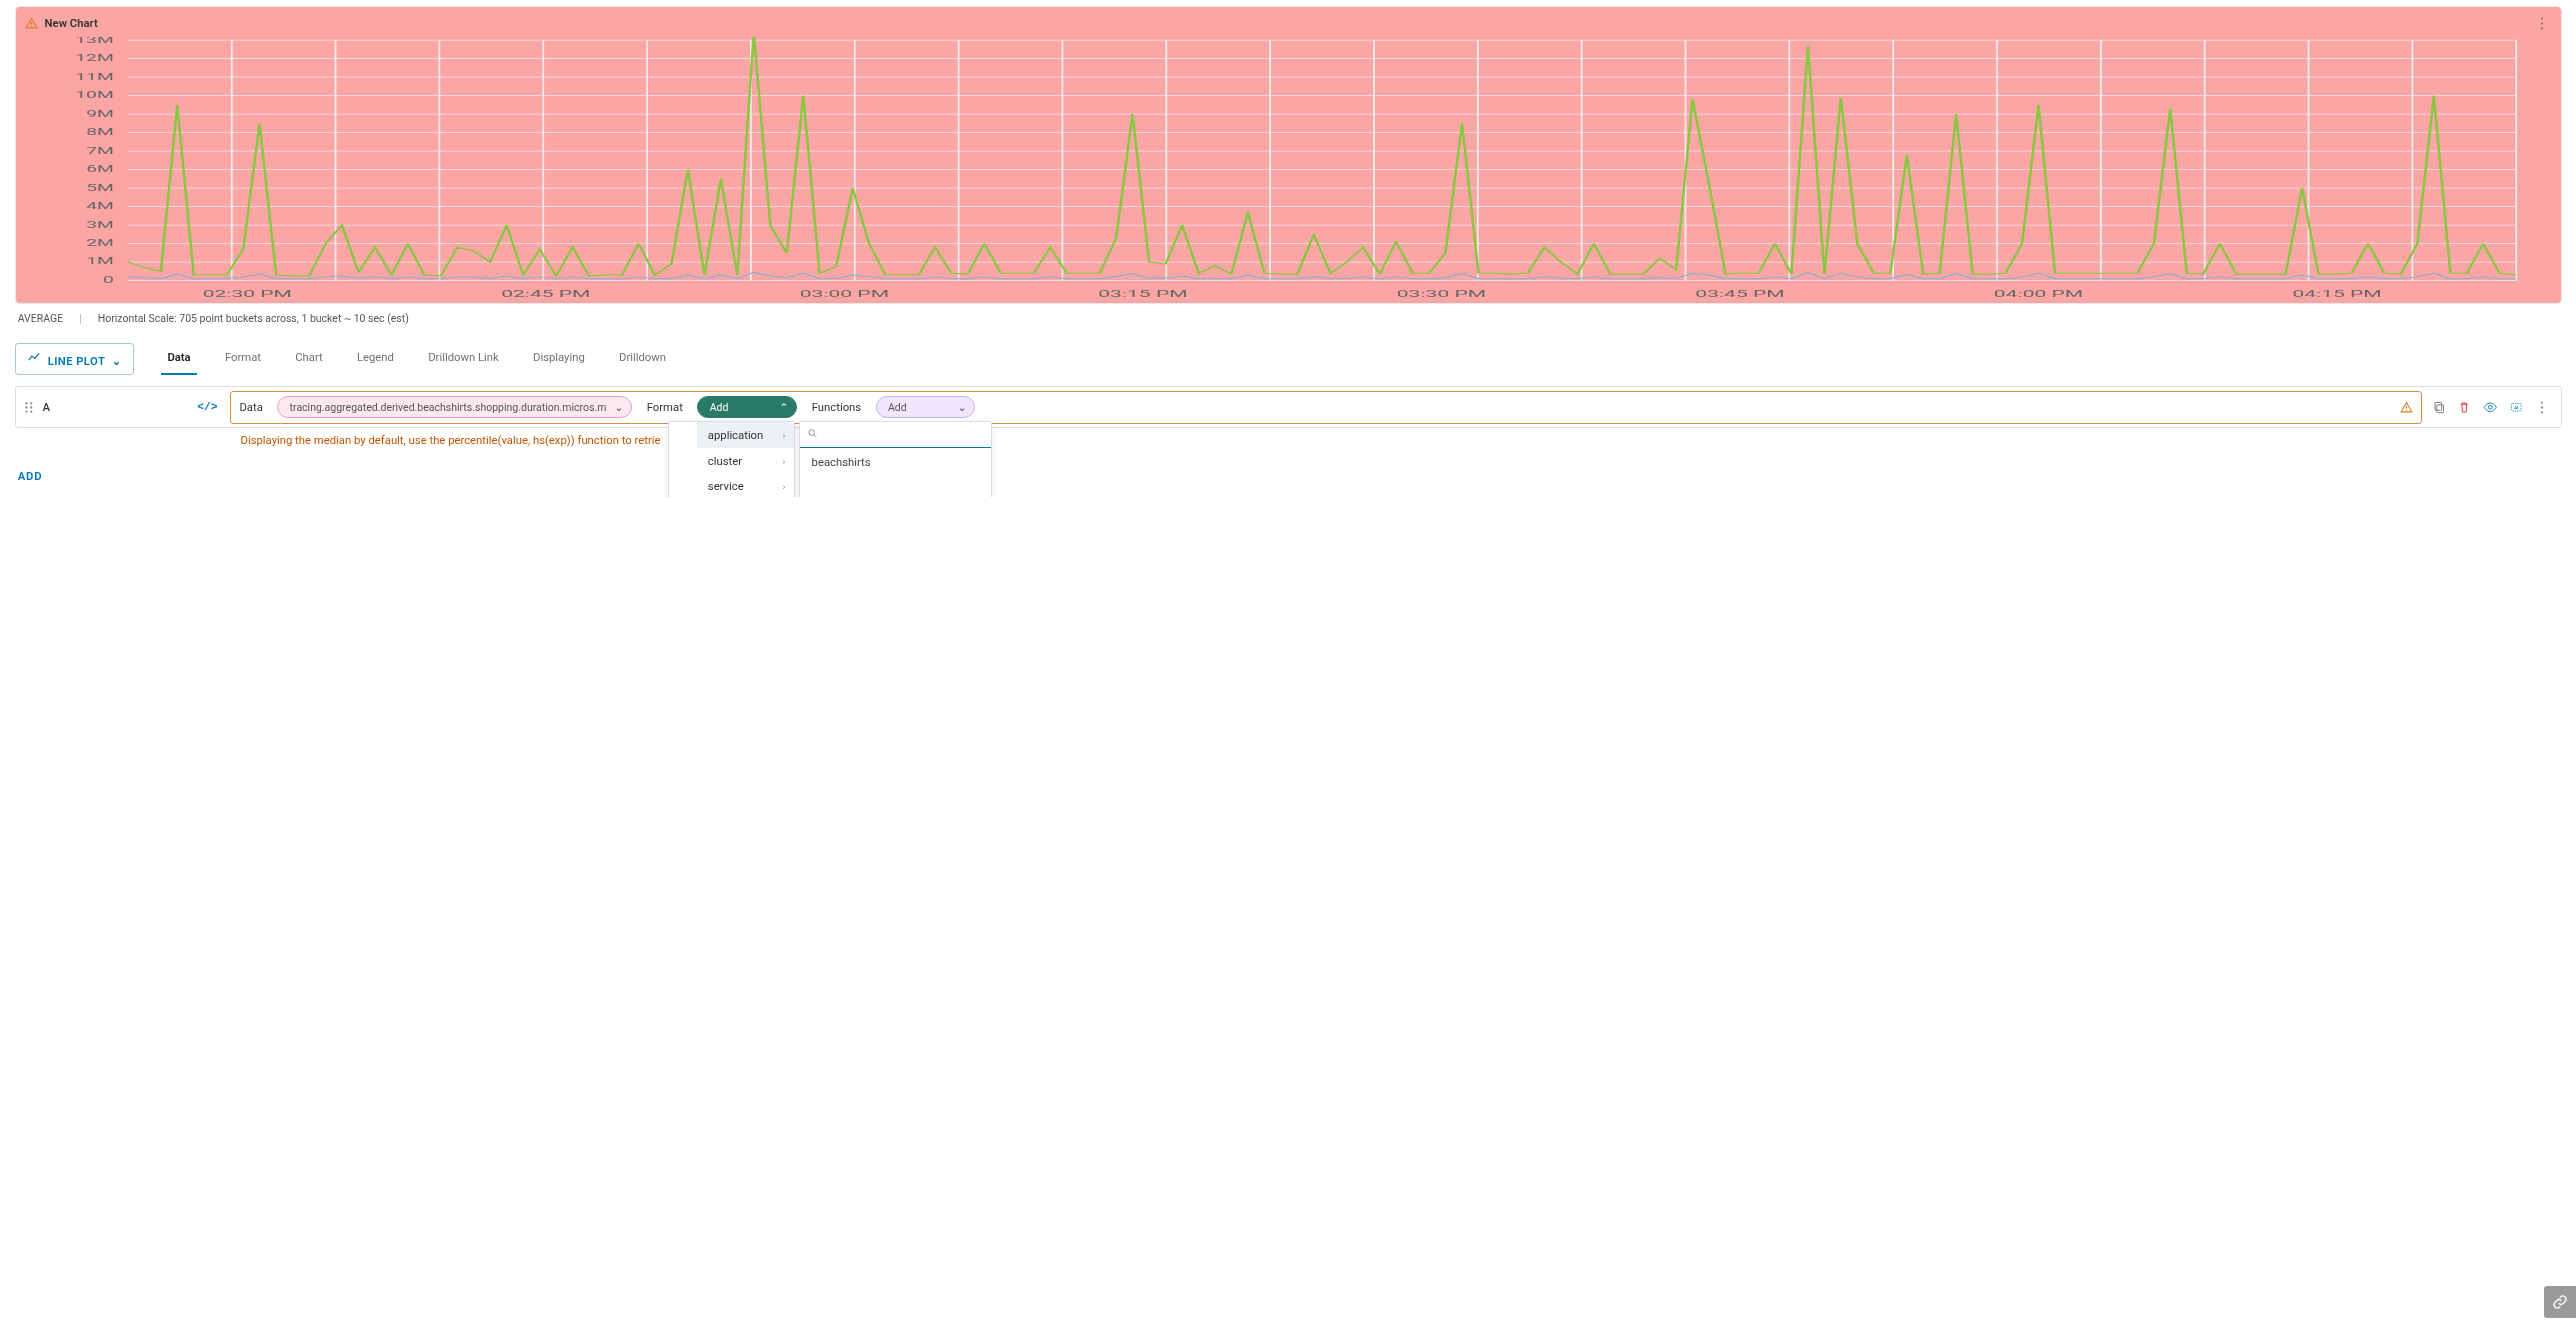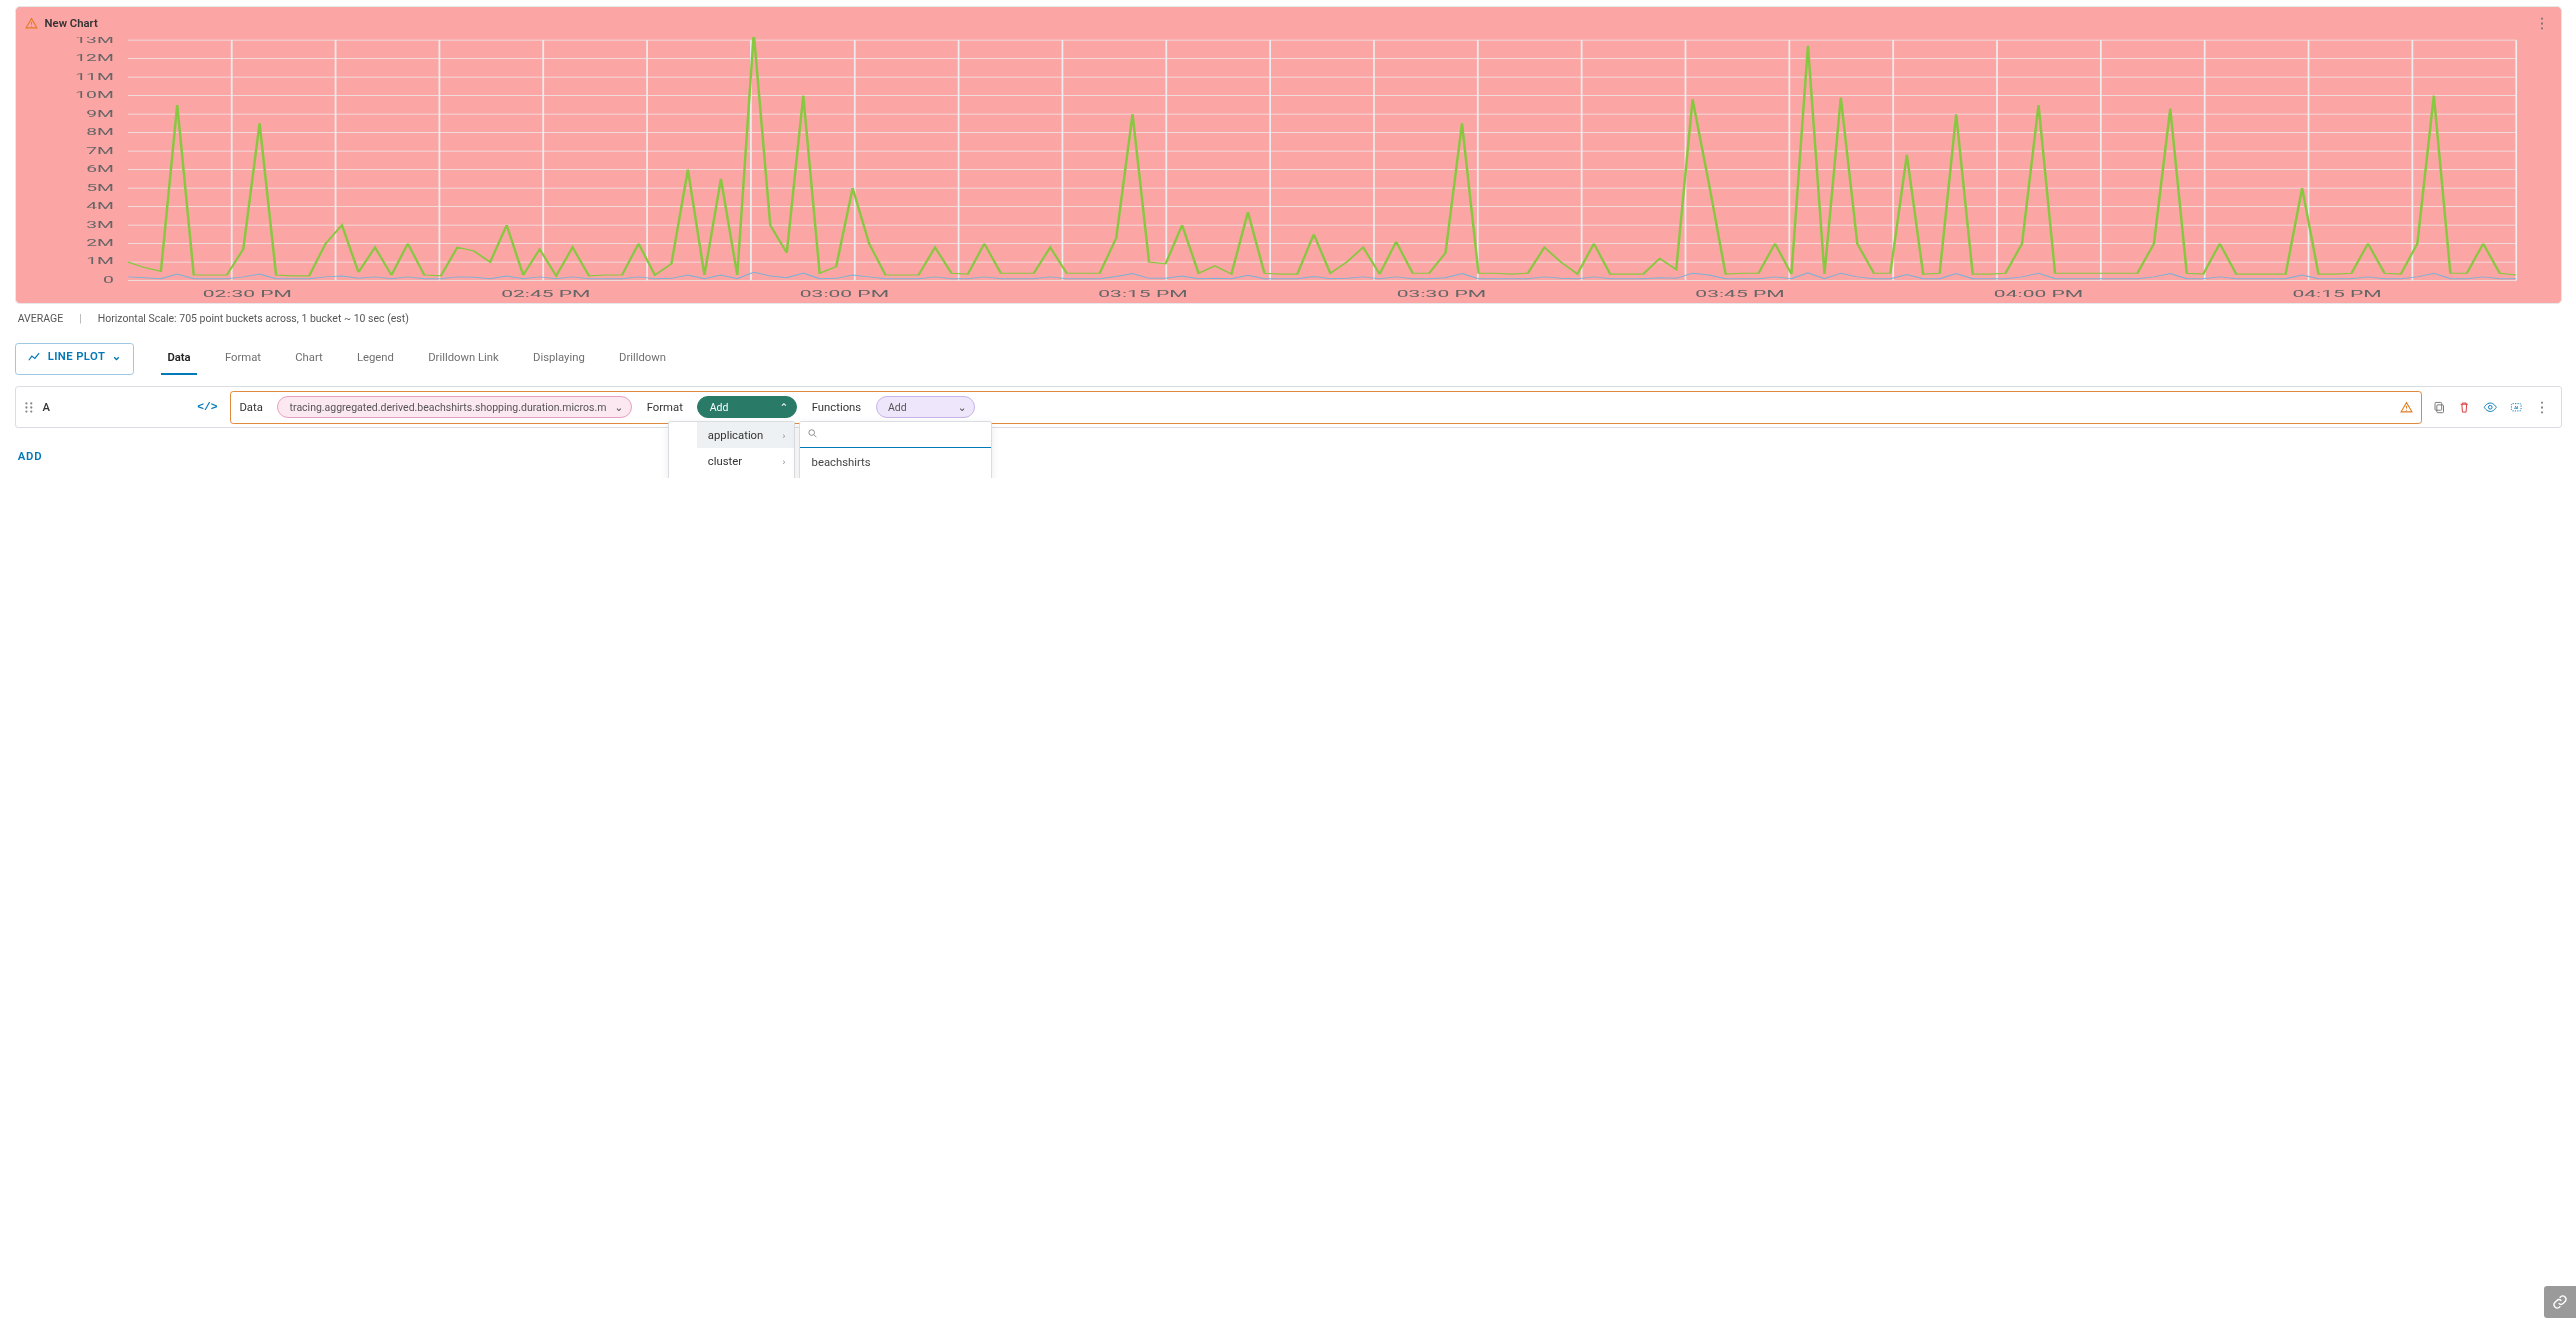--- a/index.html
+++ b/index.html
@@ -67,21 +67,21 @@
 
   
   .toolbar-row {
     display: flex;
     align-items: center;
     margin-top: 14.5px;
     gap: 32px;
   }
   .plot-type-btn {
     display: inline-flex;
-    align-items: flex-start;
+    align-items: flex-end;
     gap: 6.4px;
     border: 0.8px solid #9ec8e2;
     color: var(--blue);
     padding: 6.4px 11.3px;
     border-radius: 3.2px;
     font-weight: 600;
     letter-spacing: 0.4px;
     cursor: pointer;
     background: #fff;
   }
@@ -469,20 +469,21 @@
       <span class="icon-btn" title="AI">
         <svg viewBox="0 0 24 24" style="font-size:14px">
             <rect x="4" y="6" width="16" height="12" rx="2" fill="none" stroke="#0079b8" stroke-width="1.6" stroke-dasharray="2 2"></rect>
             <text x="12" y="15" font-size="7" text-anchor="middle" fill="#0079b8" font-weight="700">AI</text>
           </svg>
       </span>
       <span class="icon-btn" style="color:#666;font-size:14.5px;">⋮</span>
     </div>
   </div>
 
+  <div class="builder-msg">Displaying the median by default, use the percentile(value, hs(exp)) function to retrie</div>
 
   <div class="dropdowns">
     <div class="dd-panel" id="dd-keys">
         <div class="dd-item active">
           <span>application</span>
           <span class="arrow">›</span>
         </div>
         <div class="dd-item">
           <span>cluster</span>
           <span class="arrow">›</span>

